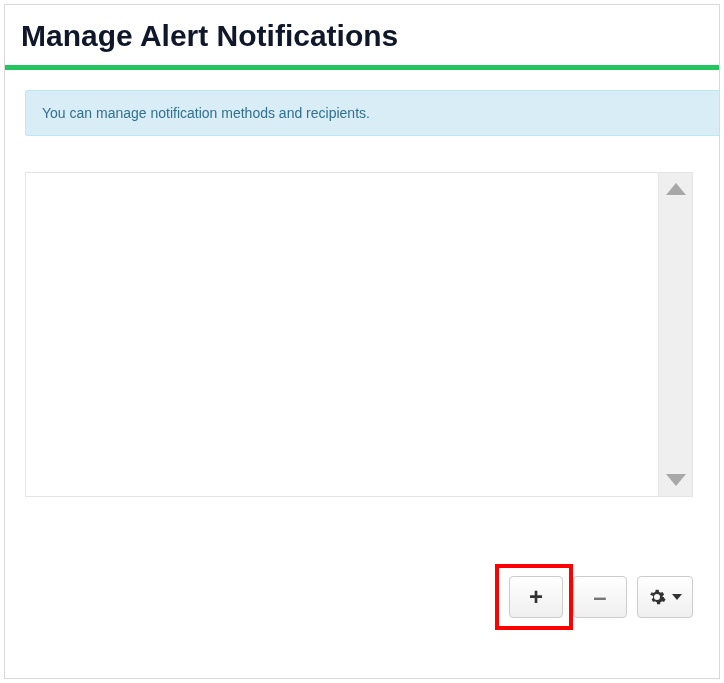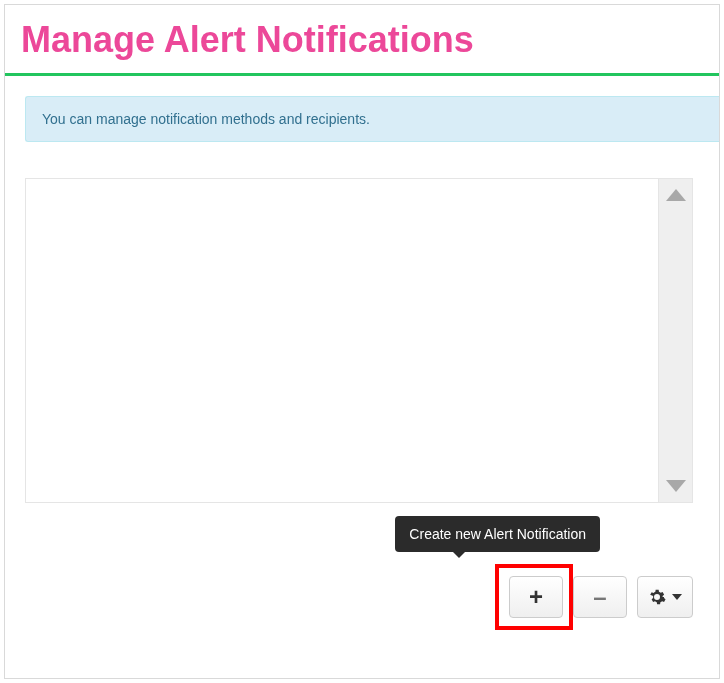--- a/index.html
+++ b/index.html
@@ -12,25 +12,25 @@
     position:relative;
   }
   .outer {
     position:absolute;
     left:4px; top:4px;
     width:716px; height:675px;
     border:1px solid #d9d9d9;
     background:#fff;
   }
   .page-title {
-    font-size:36px;
+    font-size:30px;
     font-weight:700;
-    color:#ec4899;
+    color:#0f172a;
     padding:14px 16px 12px 16px;
-    border-bottom:3px solid #22c55e;
+    border-bottom:5px solid #22c55e;
   }
   .content {
     padding:20px 14px 0 20px;
   }
   .info-banner {
     background:#d9edf7;
     border:1px solid #bce8f1;
     border-right:none;
     color:#31708f;
     font-size:14px;
@@ -148,21 +148,20 @@
     <div class="list-wrap">
       <div class="list-body"></div>
       <div class="scrollbar">
         <div class="tri-up"></div>
         <div class="tri-down"></div>
       </div>
     </div>
 
   </div>
 
-  <div class="tooltip">Create new Alert Notification</div>
 
   <div class="toolbar">
     <div class="btn">
       <span>+</span>
     </div>
     <div class="btn btn-minus">
       <span>–</span>
     </div>
     <div class="btn btn-gear">
       <svg class="gear-svg" viewBox="0 0 24 24">

